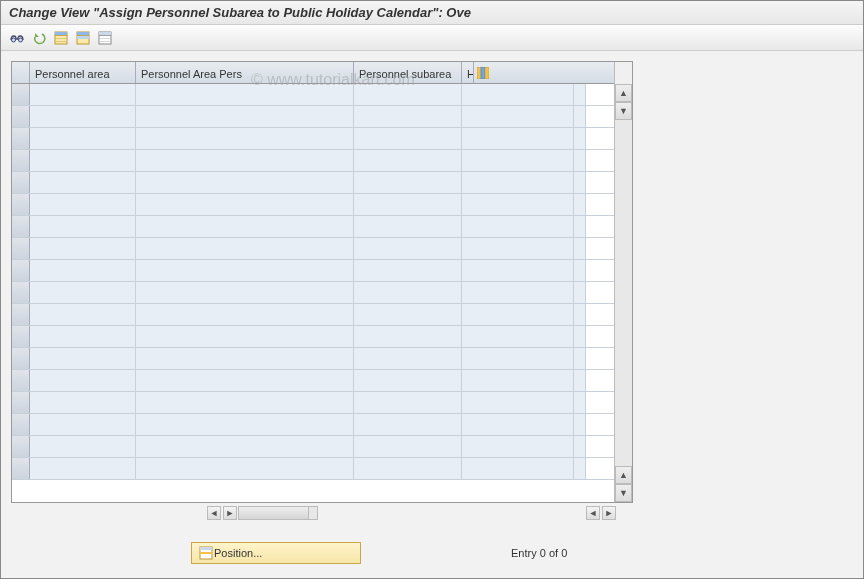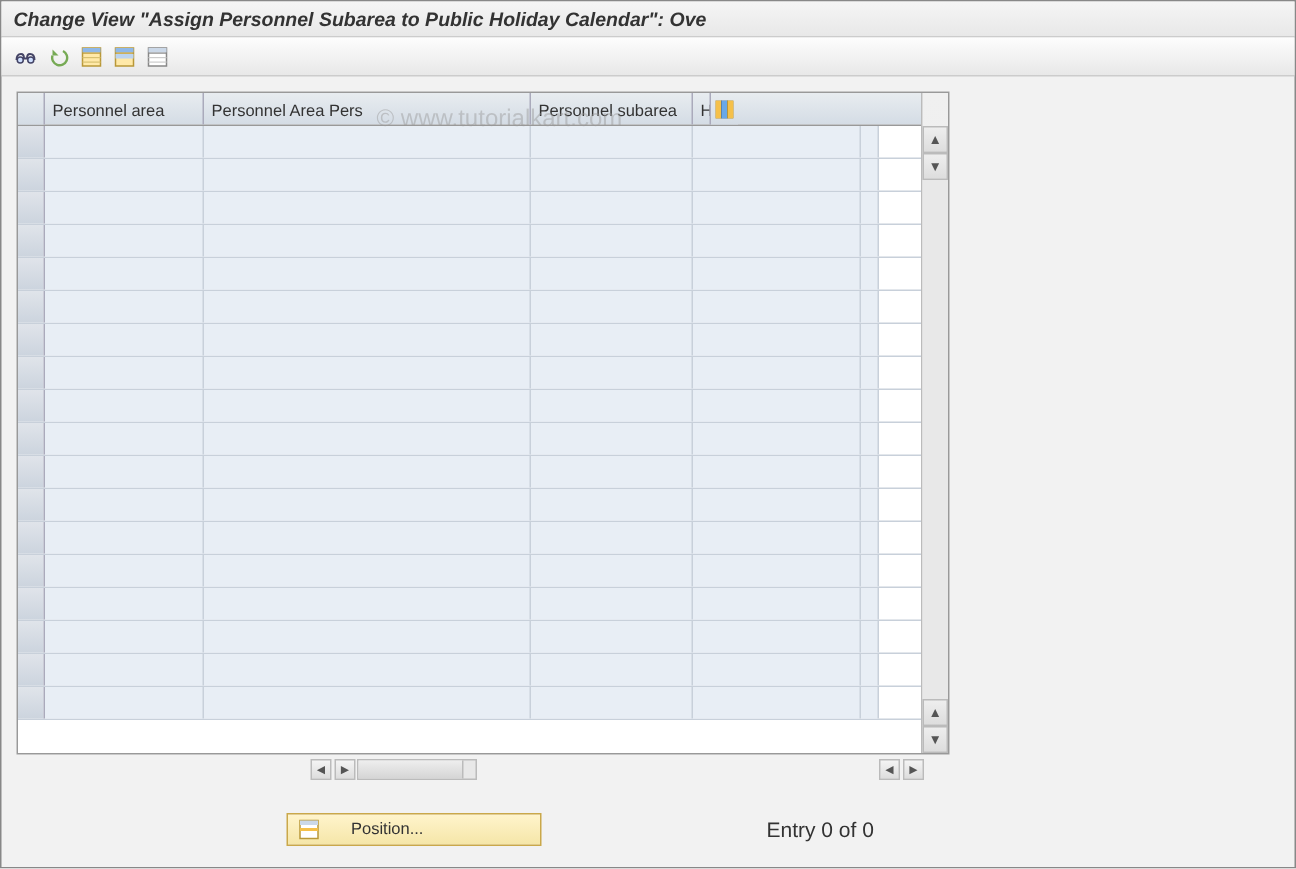--- a/index.html
+++ b/index.html
@@ -179,31 +179,31 @@
       gap: 150px;
     }
     .position-btn {
       width: 170px;
       height: 22px;
       background: linear-gradient(to bottom, #fff4cc, #f5e6a8);
       border: 1px solid #caa84a;
       display: flex;
       align-items: center;
       padding: 0 6px;
-      gap: 20px;
+      gap: 0;
       cursor: pointer;
       font-size: 11px;
       color: #333;
     }
     .position-btn .icon-slot {
       width: 16px; height: 16px;
       display:flex; align-items:center; justify-content:center;
     }
     .entry-text {
-      font-size: 14px;
+      font-size: 11px;
       color: #333;
     }
     .cfg-icon {
       width: 12px; height: 12px;
     }
   </style>
 </head>
 <body>
 
 <div class="window">

